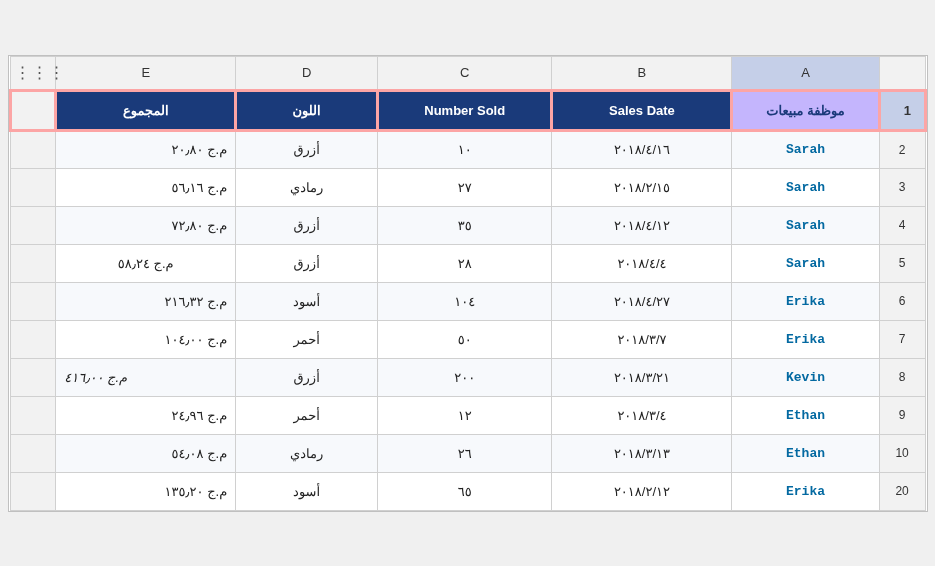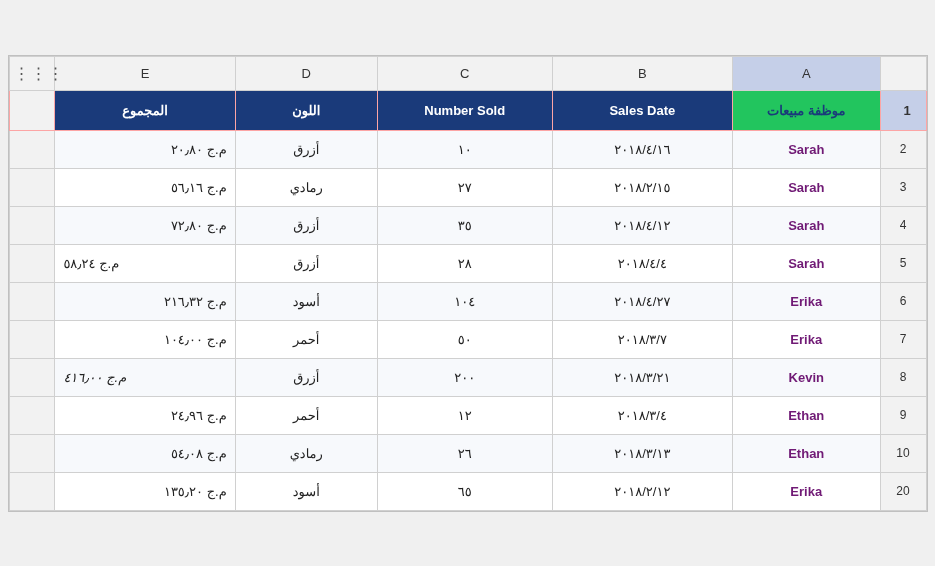--- a/index.html
+++ b/index.html
@@ -58,30 +58,30 @@
       color: #333;
       font-weight: 500;
     }
 
     .col-letter-row th.dots-cell {
       background: #f2f2f2;
     }
 
     
     .field-header-row td {
-      border: 1px solid #fca5a5;
+      border: 3px solid #fca5a5;
       text-align: center;
       font-size: 13px;
       font-weight: 700;
       padding: 6px 23px;
       height: 40px;
     }
 
     .field-header-row td.col-a-cell {
-      background: #22c55e;
+      background: #c4b5fd;
       color: #1a3a7a;
       font-weight: 700;
       margin-left: 44px;
     }
 
     .field-header-row td.col-b-cell,
     .field-header-row td.col-c-cell {
       background: #1a3a7a;
       color: white;
     }
@@ -111,24 +111,25 @@
 
     .data-row:nth-child(odd) td {
       background: #f7f9fc;
     }
 
     .data-row:nth-child(even) td {
       background: #ffffff;
     }
 
     .data-row td.name-cell {
-      color: #701a75;
+      color: #0369a1;
       font-weight: 700;
       text-align: center;
       direction: ltr;
+      font-family: Liberation Mono, monospace;
     }
 
     .data-row td.row-num-cell {
       background: #f2f2f2;
       color: #333;
       font-size: 12px;
       font-weight: 400;
       direction: ltr;
     }
 
@@ -211,21 +212,21 @@
           <td class="dots-cell-data"></td>
           <td class="ltr-cell" style="direction: rtl; text-align: right;">م.ج ٧٢٫٨٠</td>
           <td style="direction: rtl;">أزرق</td>
           <td class="center-cell">٣٥</td>
           <td class="center-cell">٢٠١٨/٤/١٢</td>
           <td class="name-cell">Sarah</td>
           <td class="row-num-cell" style="direction: ltr;">4</td>
         </tr>
         <tr class="data-row">
           <td class="dots-cell-data"></td>
-          <td class="ltr-cell" style="direction: rtl; text-align: left;">م.ج ٥٨٫٢٤</td>
+          <td class="ltr-cell" style="direction: rtl; text-align: center;">م.ج ٥٨٫٢٤</td>
           <td style="direction: rtl;">أزرق</td>
           <td class="center-cell">٢٨</td>
           <td class="center-cell">٢٠١٨/٤/٤</td>
           <td class="name-cell">Sarah</td>
           <td class="row-num-cell" style="direction: ltr;">5</td>
         </tr>
         <tr class="data-row">
           <td class="dots-cell-data"></td>
           <td class="ltr-cell" style="direction: rtl; text-align: right; margin-top: 30px;">م.ج ٢١٦٫٣٢</td>
           <td style="direction: rtl;">أسود</td>

